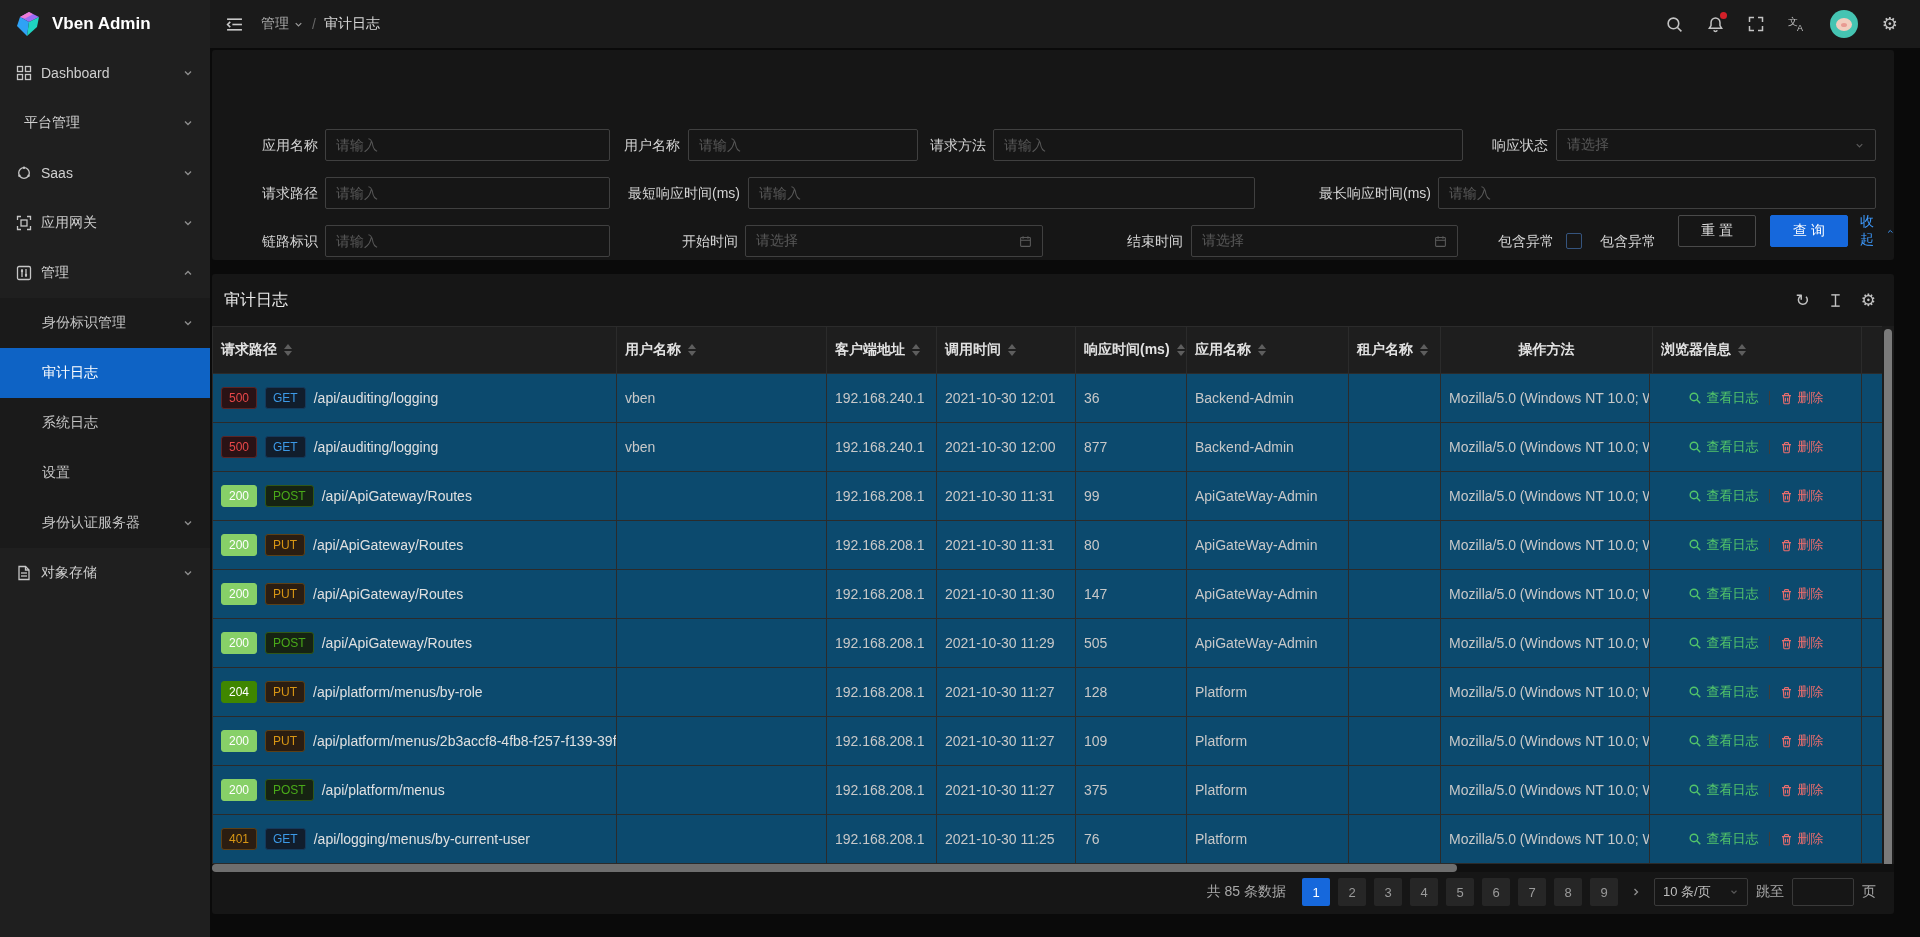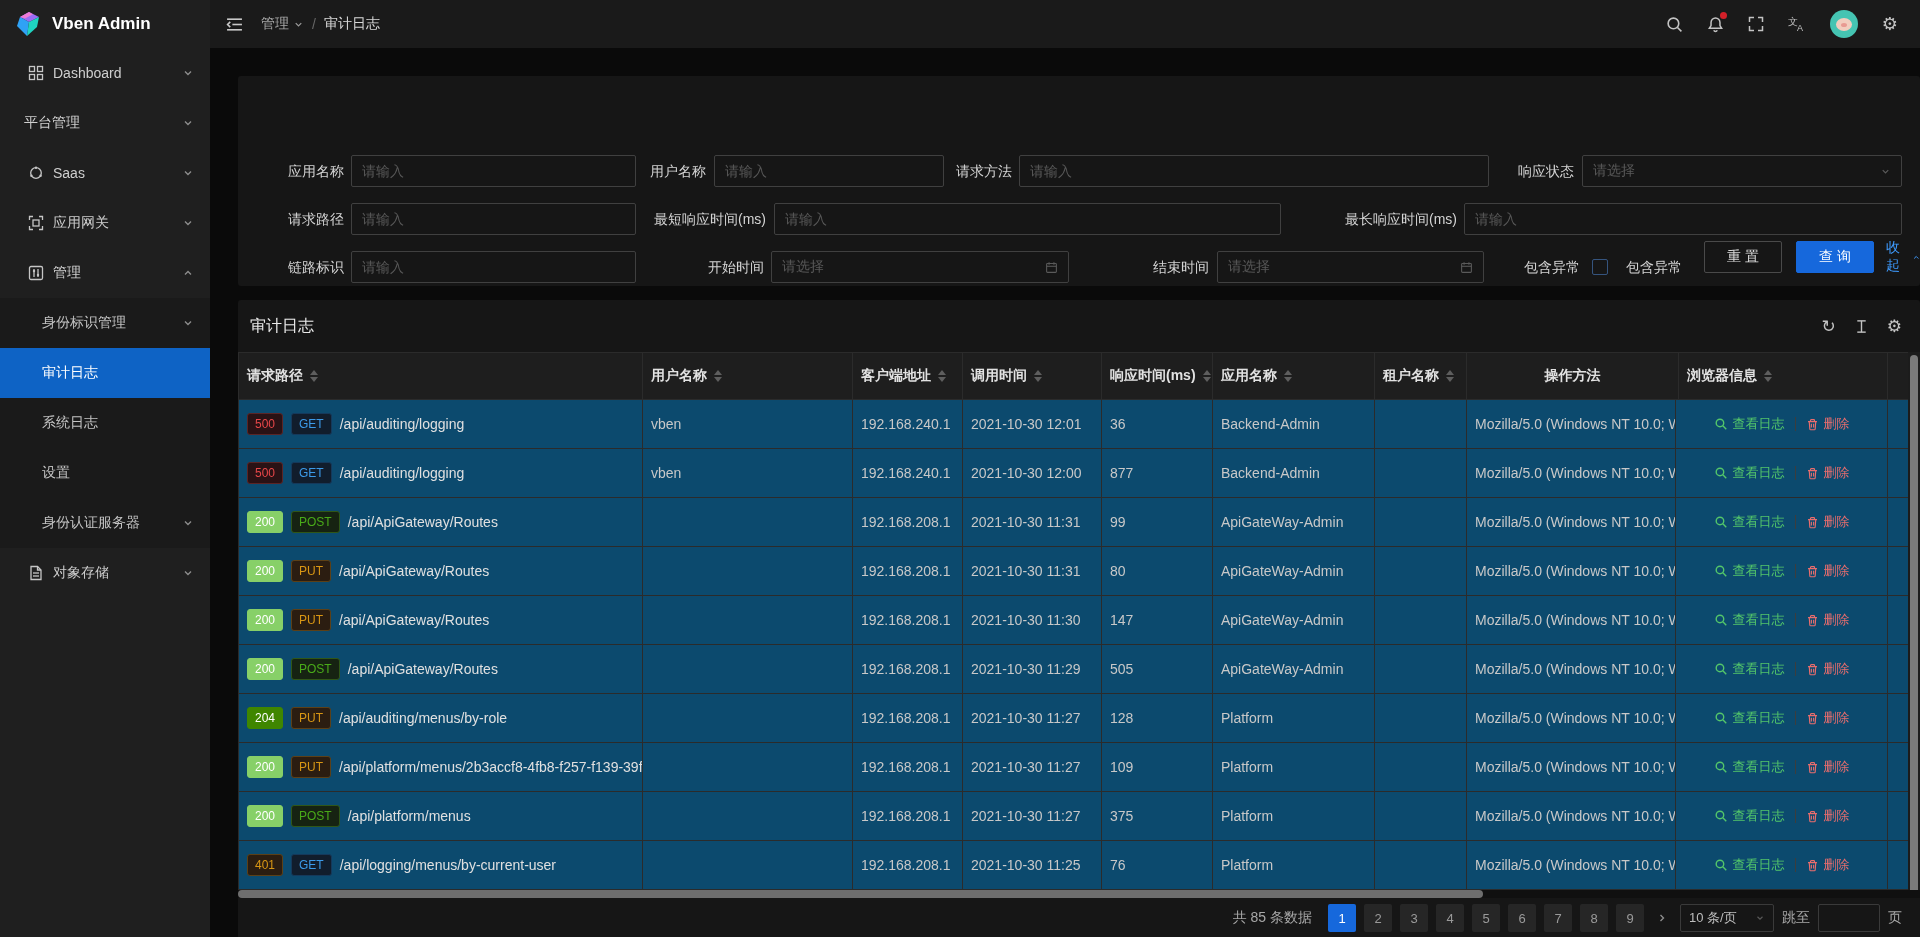--- a/index.html
+++ b/index.html
@@ -6,21 +6,21 @@
   html,body{width:1920px;height:937px;overflow:hidden;background:#0a0a0a;
     font-family:"Liberation Sans","DejaVu Sans",sans-serif;font-size:14px;color:#c9c9c9;}
   svg{display:block;}
   
   .sidebar{position:absolute;left:0;top:0;width:210px;height:937px;background:#1f1f1f;z-index:5;}
   .logo-row{height:48px;display:flex;align-items:center;gap:10px;padding-left:14px;}
   .logo-title{font-size:17px;font-weight:bold;color:#fff;}
   .side-item{position:relative;height:50px;display:flex;align-items:center;color:#cfcfcf;cursor:pointer;}
   .side-item .lbl{white-space:nowrap;}
   .side-item .mi{margin-right:9px;color:#c6c6c6;}
-  .side-item.lvl1{padding-left:28px;}
+  .side-item.lvl1{padding-left:16px;}
   .side-item.lvl1.noicon{padding-left:24px;}
   .side-item.lvl2{padding-left:42px;background:#1a1a1a;color:#c3c3c3;}
   .side-item.active{background:#0e63c5;color:#fff;}
   .side-item .chev{position:absolute;right:16px;color:#8d8d8d;}
   .chev.up svg{transform:rotate(180deg);}
   
   .topbar{position:absolute;left:210px;top:0;width:1710px;height:48px;background:#1a1a1a;
     display:flex;align-items:center;}
   .fold{margin-left:16px;color:#c9c9c9;cursor:pointer;}
   .crumbs{display:flex;align-items:center;gap:8px;margin-left:18px;}
@@ -28,21 +28,21 @@
   .crumb-sep{color:#666;}
   .crumb-2{color:#d8d8d8;}
   .top-right{margin-left:auto;display:flex;align-items:center;gap:24px;padding-right:22px;}
   .tico{position:relative;color:#c3c3c3;cursor:pointer;display:flex;align-items:center;}
   .tico .dot{position:absolute;top:-4px;right:-3px;width:7px;height:7px;border-radius:50%;background:#d32029;}
   .avatar{width:28px;height:28px;border-radius:50%;background:#45c4b2;position:relative;overflow:hidden;cursor:pointer;}
   .avatar .face{position:absolute;left:6px;top:8px;width:16px;height:13px;border-radius:50%;background:#f2cdbe;}
   .avatar .snout{position:absolute;left:11px;top:13px;width:6px;height:4px;border-radius:50%;background:#e89a92;}
   .glyph{font-size:18px;line-height:1;}
   
-  .main{position:absolute;left:210px;top:48px;width:1710px;height:889px;padding:28px;}
+  .main{position:absolute;left:210px;top:48px;width:1710px;height:889px;padding:2px;}
   .panel{background:#161616;border-radius:3px;}
   
   .filter{position:relative;width:1682px;height:210px;}
   .f-label{position:absolute;height:32px;line-height:32px;text-align:right;color:#d4d4d4;white-space:nowrap;}
   .f-input,.f-box{position:absolute;height:32px;background:transparent;border:1px solid #404040;border-radius:2px;
     color:#cfcfcf;font-size:14px;padding:0 10px;font-family:inherit;}
   .f-input::placeholder{color:#585858;}
   .f-box{display:flex;align-items:center;justify-content:space-between;color:#585858;cursor:pointer;}
   .f-box .ph{color:#585858;}
   .f-box .bico{color:#5a5a5a;}
@@ -601,21 +601,21 @@
                   <line x1="6.6" y1="7" x2="6.6" y2="11.8"></line>
                   <line x1="9.4" y1="7" x2="9.4" y2="11.8"></line>
                 </svg>
               </span>删除</span>
           </div>
         </div>
         <div class="g-row body">
           <div class="g-cell" style="width:405px">
             <span class="badge b-green-d">204</span>
             <span class="badge b-orange-o">PUT</span>
-            <span class="path-txt">/api/auditing/menus/by-role</span>
+            <span class="path-txt">/api/platform/menus/by-role</span>
           </div>
           <div class="g-cell" style="width:210px"></div>
           <div class="g-cell" style="width:110px">192.168.208.1</div>
           <div class="g-cell" style="width:139px">2021-10-30 11:27</div>
           <div class="g-cell" style="width:111px">128</div>
           <div class="g-cell" style="width:162px">Platform</div>
           <div class="g-cell" style="width:92px"></div>
           <div class="g-cell" style="width:209px">Mozilla/5.0 (Windows NT 10.0; Win</div>
           <div class="g-cell act-cell" style="width:212px">
             <span class="act-link act-view"><span>

